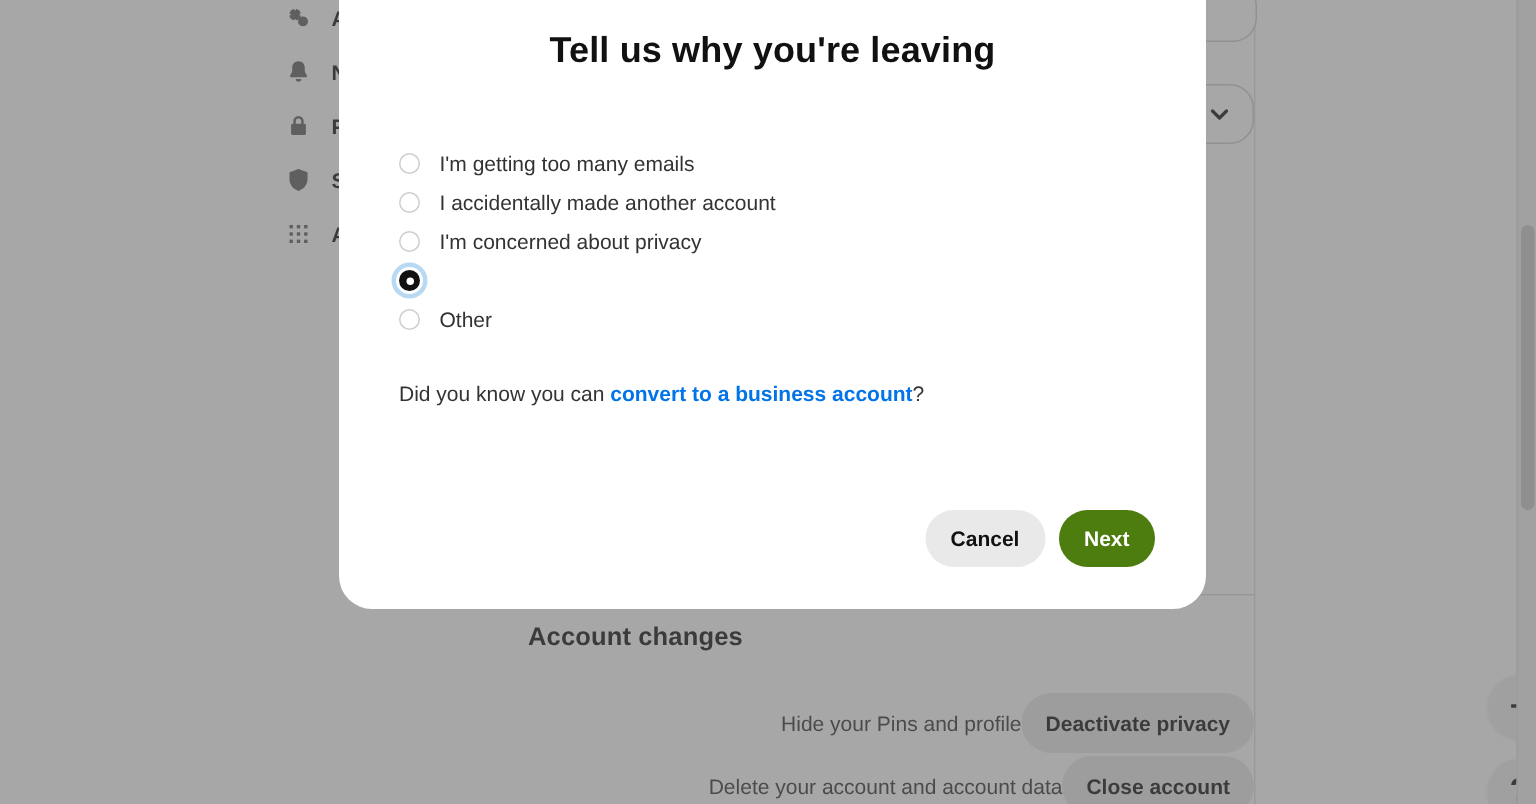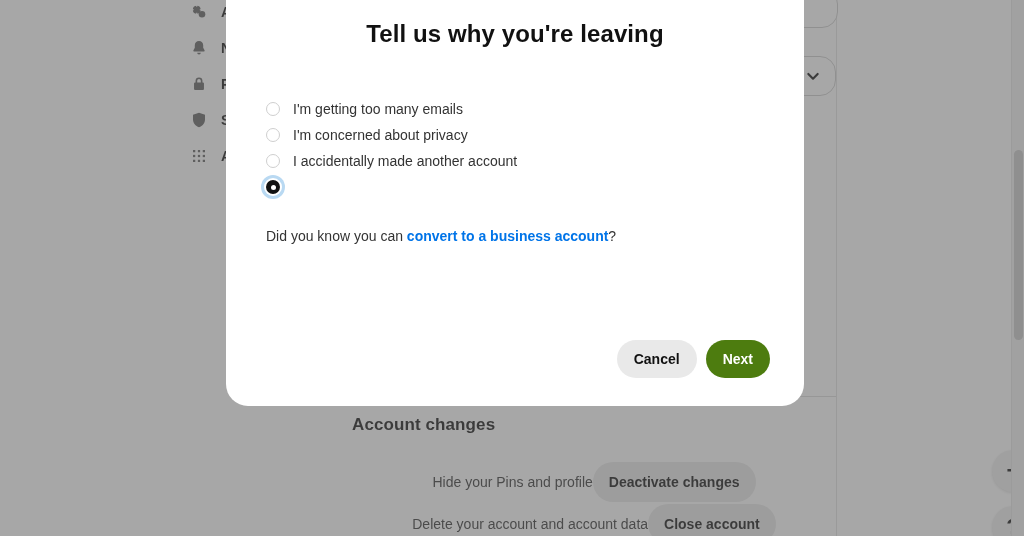--- a/index.html
+++ b/index.html
@@ -138,21 +138,21 @@
   .section-title {
     font-size: 17px;
     font-weight: bold;
     color: #111111;
     margin: 0 0 26px 0;
     letter-spacing: .1px;
   }
   .section-row {
     display: flex;
     align-items: center;
-    justify-content: center;
+    justify-content: flex-end;
     height: 42px;
     margin-bottom: 0px;
   }
   .section-row-label {
     font-size: 14px;
     color: #333333;
   }
   .pill-btn {
     border: 0;
     border-radius: 21px;
@@ -380,21 +380,21 @@
       </span>
     </div>
 
     <div class="content-divider"></div>
 
     <section class="section">
       <h2 class="section-title">Account changes</h2>
 
       <div class="section-row">
         <span class="section-row-label">Hide your Pins and profile</span>
-        <button class="pill-btn">Deactivate changes</button>
+        <button class="pill-btn">Deactivate privacy</button>
       </div>
 
       <div class="section-row">
         <span class="section-row-label">Delete your account and account data</span>
         <button class="pill-btn">Close account</button>
       </div>
     </section>
 
     <div class="fab-stack">
       <button class="fab">+</button>
@@ -418,32 +418,36 @@
 
     <div class="radio-list">
 
       <label class="radio-row">
         <span class="radio-mark"></span>
         <span class="radio-label">I'm getting too many emails</span>
       </label>
 
       <label class="radio-row">
         <span class="radio-mark"></span>
-        <span class="radio-label">I'm concerned about privacy</span>
+        <span class="radio-label">I accidentally made another account</span>
       </label>
 
       <label class="radio-row">
         <span class="radio-mark"></span>
-        <span class="radio-label">I accidentally made another account</span>
+        <span class="radio-label">I'm concerned about privacy</span>
       </label>
 
       <label class="radio-row selected">
         <span class="radio-mark"></span>
       </label>
 
+      <label class="radio-row">
+        <span class="radio-mark"></span>
+        <span class="radio-label">Other</span>
+      </label>
 
     </div>
 
     <p class="hint">
       <span>Did you know you can </span><a href="#">convert to a business account</a><span>?</span>
     </p>
 
   </div>
 
   <div class="modal-actions">

